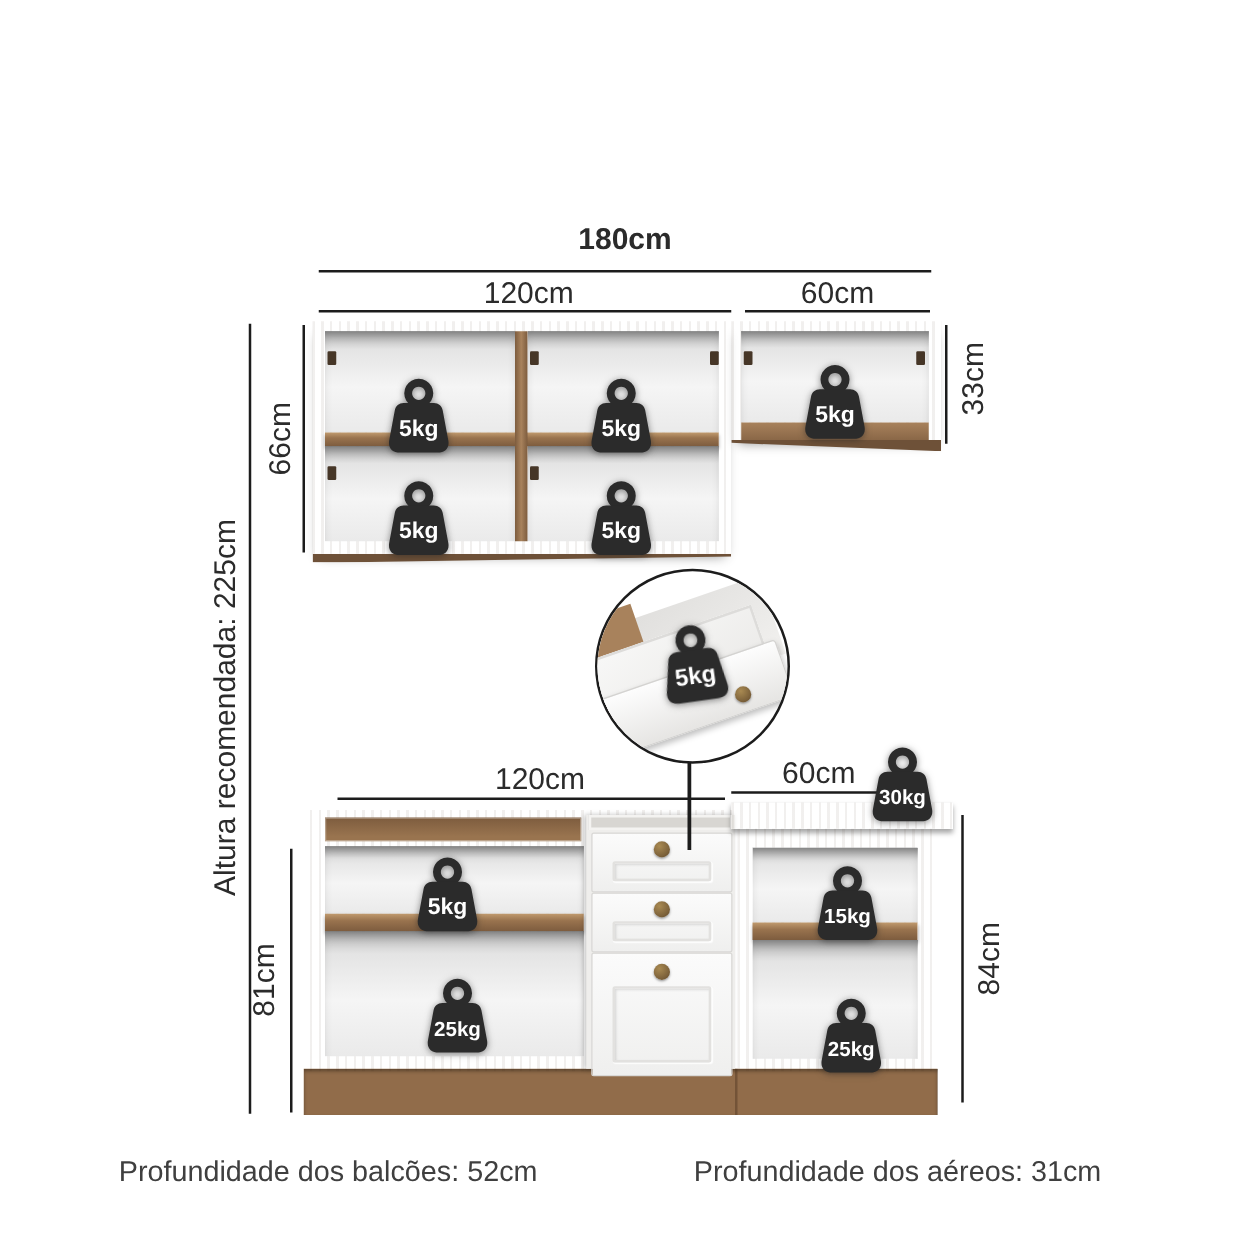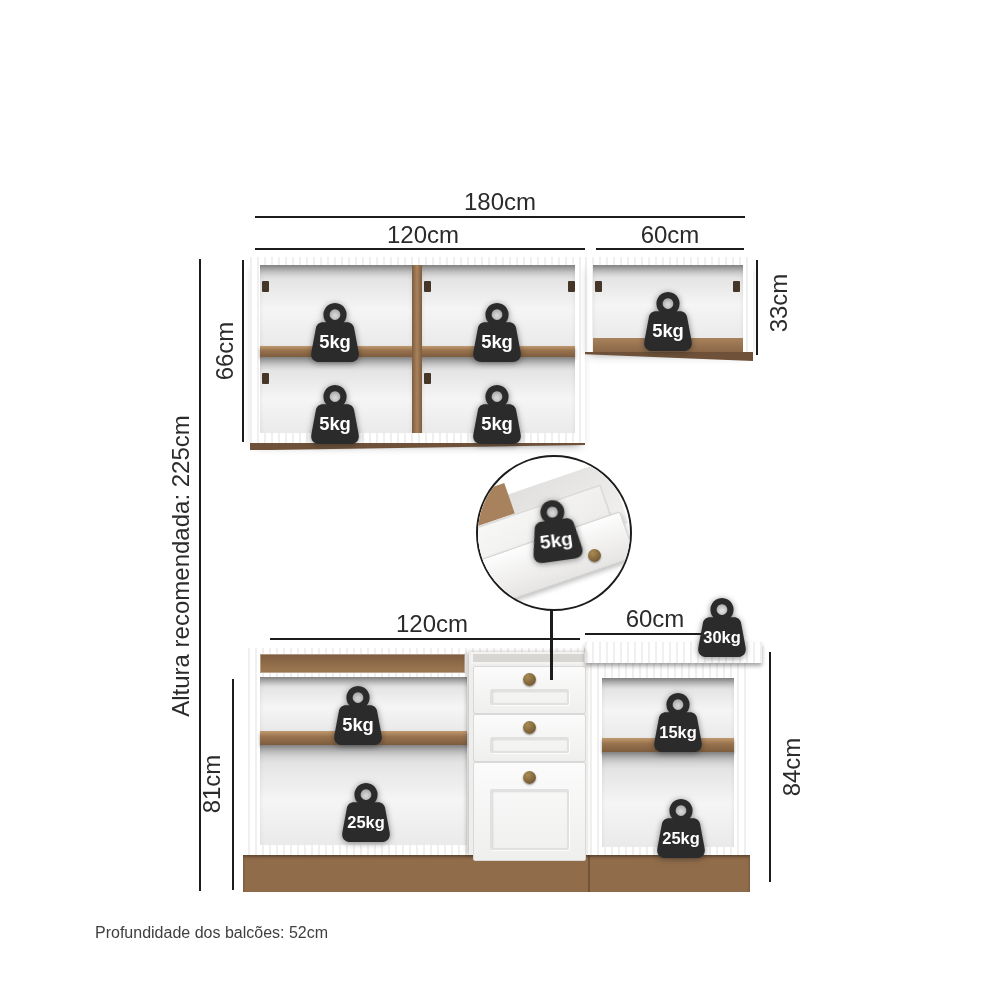--- a/index.html
+++ b/index.html
@@ -4,21 +4,21 @@
 <style>
   html,body{margin:0;padding:0;background:#fff;}
   .stage{position:relative;width:1000px;height:1000px;background:#fff;overflow:hidden;
          font-family:"Liberation Sans","DejaVu Sans",sans-serif;color:#2b2b2b;}
   .abs{position:absolute;}
 
   
   .title{left:52px;top:38px;font-size:50px;line-height:70px;font-weight:700;color:#3d3d3d;letter-spacing:.5px;}
   .dimlabel{font-size:24px;color:#2b2b2b;text-align:center;white-space:nowrap;}
   .vlabel{font-size:24px;color:#2b2b2b;white-space:nowrap;transform:translate(-50%,-50%) rotate(-90deg);}
-  .footer{font-size:16px;color:#3f3f3f;white-space:nowrap;}
+  .footer{font-size:23px;color:#3f3f3f;white-space:nowrap;}
 
   
   .dline{background:#1c1c1c;}
 
   
   .woodL{background:linear-gradient(180deg,#b6946d 0%,#aa8661 55%,#9e7a56 100%);}
   .woodD{background:linear-gradient(180deg,#a8805a 0%,#9c744f 60%,#8f6a48 100%);}
   .grain{background-image:repeating-linear-gradient(90deg,rgba(60,38,20,.07) 0 2px,rgba(255,255,255,0) 2px 7px);}
   .interior{background:linear-gradient(180deg,#b9b9b9 0%,#e4e4e4 18%,#f5f5f5 55%,#eaeaea 100%);
             box-shadow:inset 0 8px 10px -6px rgba(0,0,0,.45);}
@@ -45,21 +45,21 @@
   
   .inset{left:476px;top:455px;width:152px;height:152px;border:2.5px solid #1c1c1c;border-radius:50%;
          background:#fff;overflow:hidden;z-index:25;}
 </style>
 </head>
 <body>
 
 <div class="stage">
 
 
-  <div class="abs dimlabel" style="left:255px;top:188px;width:490px;">180cm</div>
+  <div class="abs dimlabel" style="left:255px;top:178px;width:490px;font-weight:bold;">180cm</div>
   <div class="abs dline" style="left:255px;top:216px;width:490px;height:2px;"></div>
 
   <div class="abs dimlabel" style="left:258px;top:221px;width:330px;">120cm</div>
   <div class="abs dline" style="left:255px;top:248px;width:330px;height:2px;"></div>
 
   <div class="abs dimlabel" style="left:596px;top:221px;width:148px;">60cm</div>
   <div class="abs dline" style="left:596px;top:248px;width:148px;height:2px;"></div>
 
   <div class="abs dline" style="left:199px;top:259px;width:2px;height:632px;"></div>
   <div class="abs vlabel" style="left:181px;top:566px;">Altura recomendada: 225cm</div>
@@ -208,14 +208,15 @@
     <text x="30" y="48">25kg</text>
   </svg>
 
   <svg class="kb kb--wide" style="left:722px;top:628px;z-index:30;" width="58" height="62" viewBox="0 0 60 64">
     <path fill-rule="evenodd" d="M30 1a12 12 0 1 0 .01 0Zm0 6.5a5.5 5.5 0 1 1-.01 0Z"></path>
     <path d="M17.5 21h25c3.8 0 6.6 2.4 7.3 6l4.6 24.6C55.7 58.3 51.8 62 45.6 62H14.4c-6.2 0-10.1-3.7-8.8-10.4L10.2 27c.7-3.6 3.5-6 7.3-6Z"></path>
     <text x="30" y="48">30kg</text>
   </svg>
 
   <div class="abs footer" style="left:95px;top:924px;">Profundidade dos balcões: 52cm</div>
+  <div class="abs footer" style="left:555px;top:924px;">Profundidade dos aéreos: 31cm</div>
 
 </div>
 
 </body></html>

